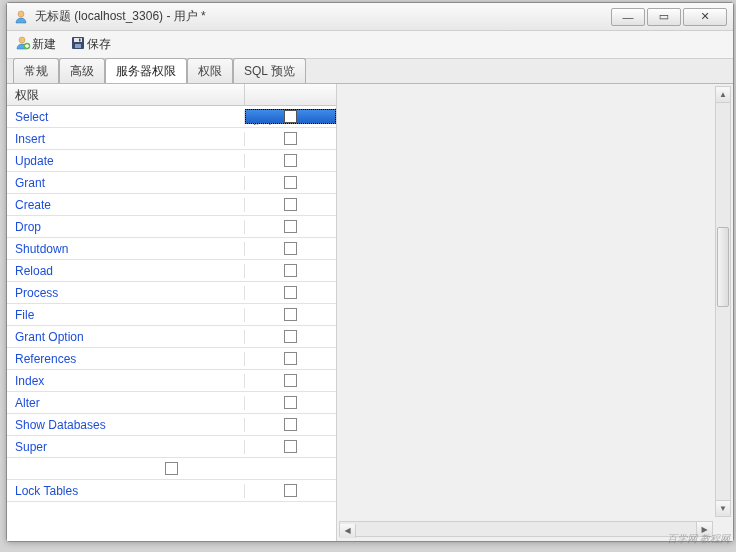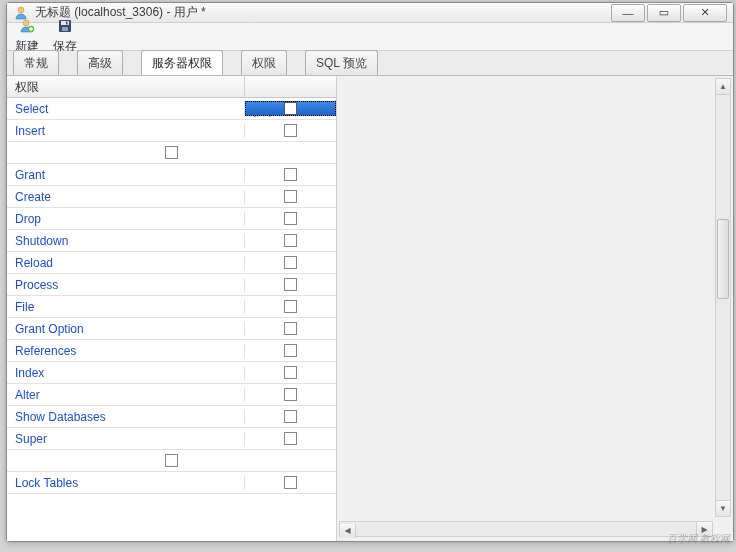--- a/index.html
+++ b/index.html
@@ -16,21 +16,21 @@
   position: absolute;
   left: 6px; top: 2px; right: 2px; bottom: 10px;
   background: linear-gradient(to bottom, #f7f7f7 0, #f3f3f3 28px, #eeeeee 28px);
   border: 1px solid #8a8a8a;
   border-radius: 3px;
   box-shadow: 0 1px 6px rgba(0,0,0,0.25);
   display: flex;
   flex-direction: column;
 }
 .titlebar {
-  height: 20px;
+  height: 28px;
   display: flex;
   align-items: center;
   padding: 5px 6px;
   background: linear-gradient(to bottom,#fafafa,#e8e8e8);
   border-bottom: 1px solid #cfcfcf;
 }
 .titlebar .icon { width: 16px; height: 16px; margin-right: 6px; }
 .titlebar .title { color: #3a3a3a; font-size: 12px; flex: 1; }
 .winbtns { display: flex; gap: 2px; }
 .winbtn {
@@ -52,25 +52,25 @@
 }
 .menubar span { color: #333; }
 .toolbar {
   height: 28px;
   display: flex; align-items: center;
   padding: 0 8px;
   gap: 14px;
   background: #f5f5f5;
   border-bottom: 1px solid #d0d0d0;
 }
-.tbitem { display: flex; align-items: center; gap: 1px; color: #333; flex-direction: column; }
+.tbitem { display: flex; align-items: center; gap: 1px; color: #333; }
 .tabbar {
   height: 24px;
   display: flex; align-items: flex-end;
-  padding: 0 6px; gap: 18px;
+  padding: 0 6px; gap: 0;
   background: #ececec;
 }
 .tab {
   padding: 4px 10px 3px 10px;
   border: 1px solid #b0b0b0;
   border-bottom: none;
   background: linear-gradient(to bottom,#f8f8f8,#e8e8e8);
   border-radius: 3px 3px 0 0;
   color: #444;
   font-size: 12px;
@@ -244,20 +244,21 @@
               <div class="chk"></div>
             </div>
           </div>
           <div class="row">
             <div class="c1">Insert</div>
             <div class="c2">
               <div class="chk"></div>
             </div>
           </div>
           <div class="row">
+            <div class="c1">Update</div>
             <div class="c2">
               <div class="chk"></div>
             </div>
           </div>
           <div class="row">
             <div class="c1">Grant</div>
             <div class="c2">
               <div class="chk"></div>
             </div>
           </div>

